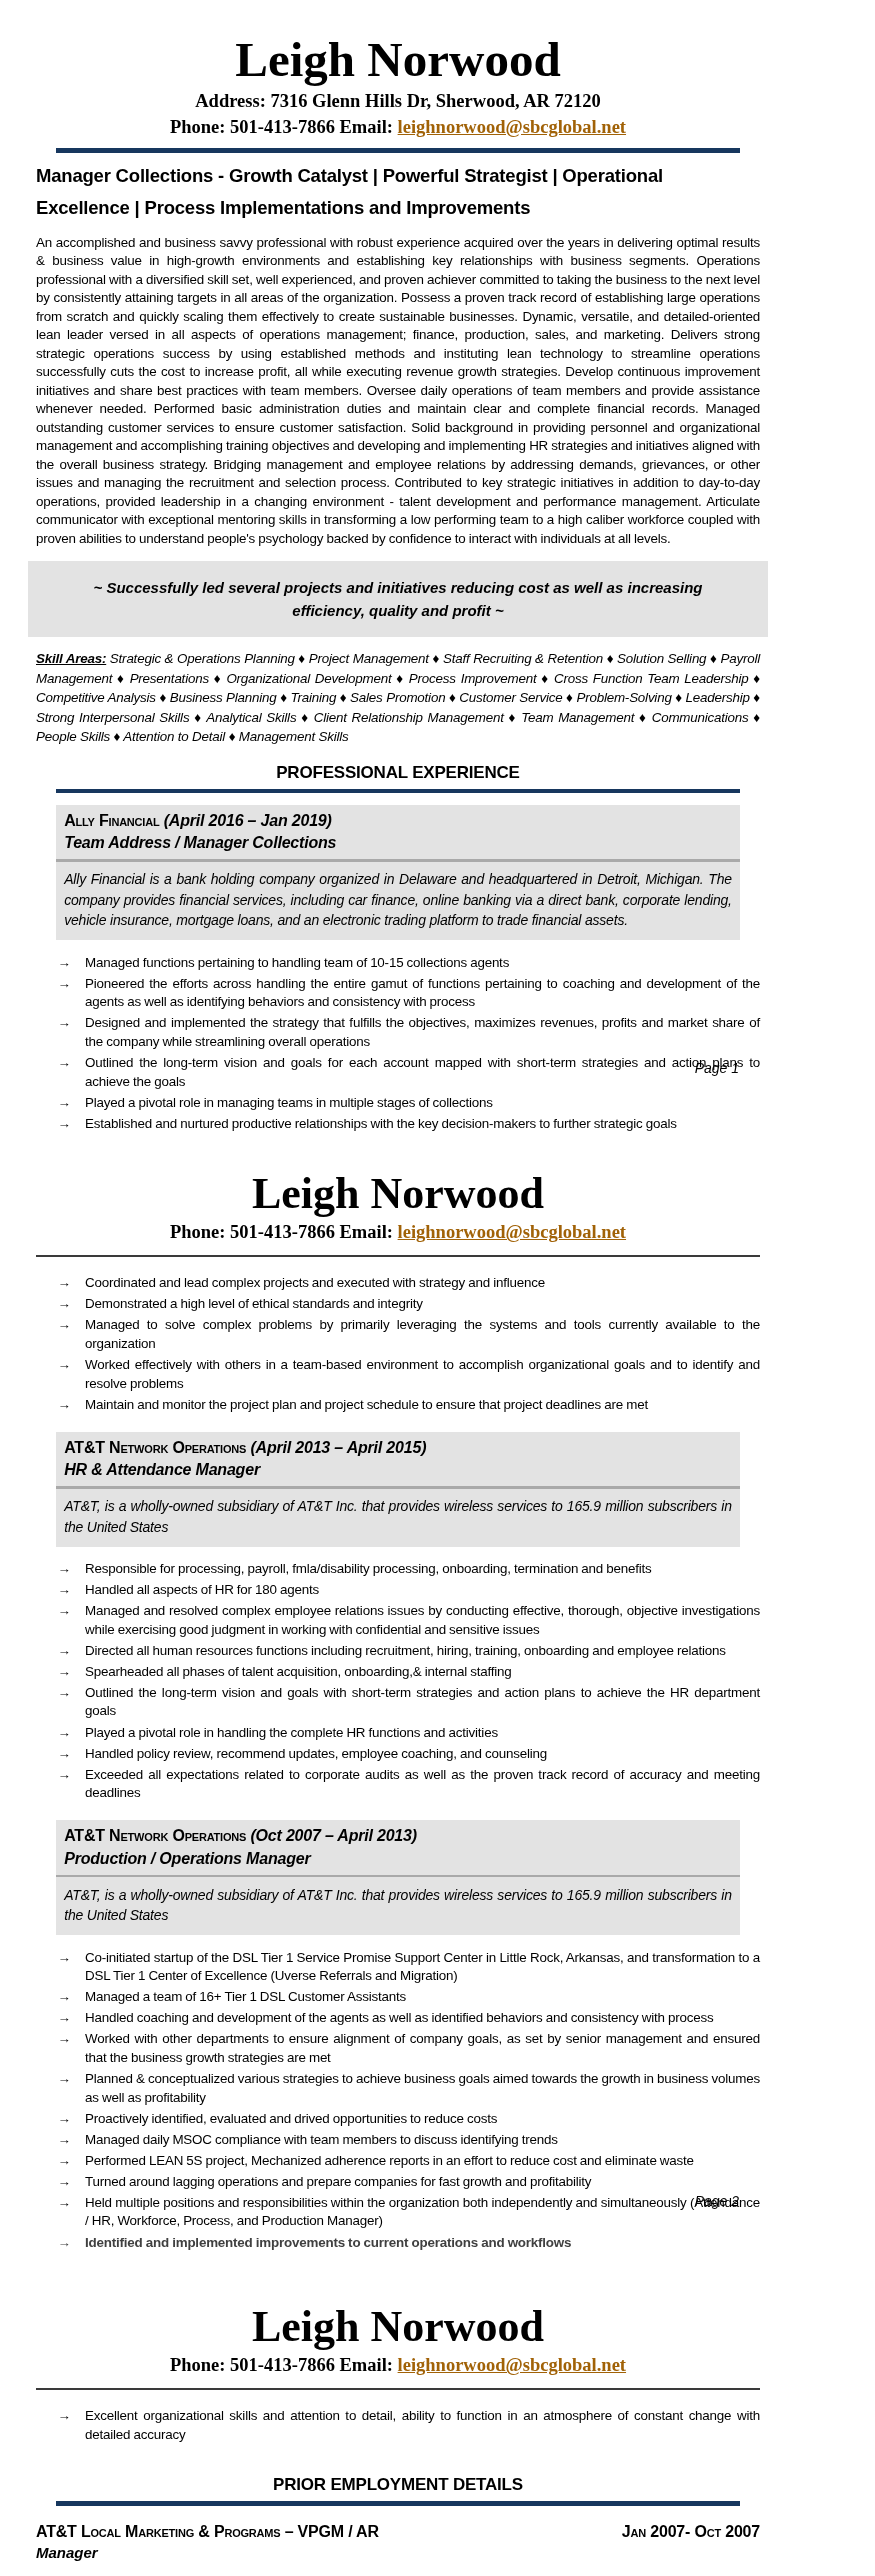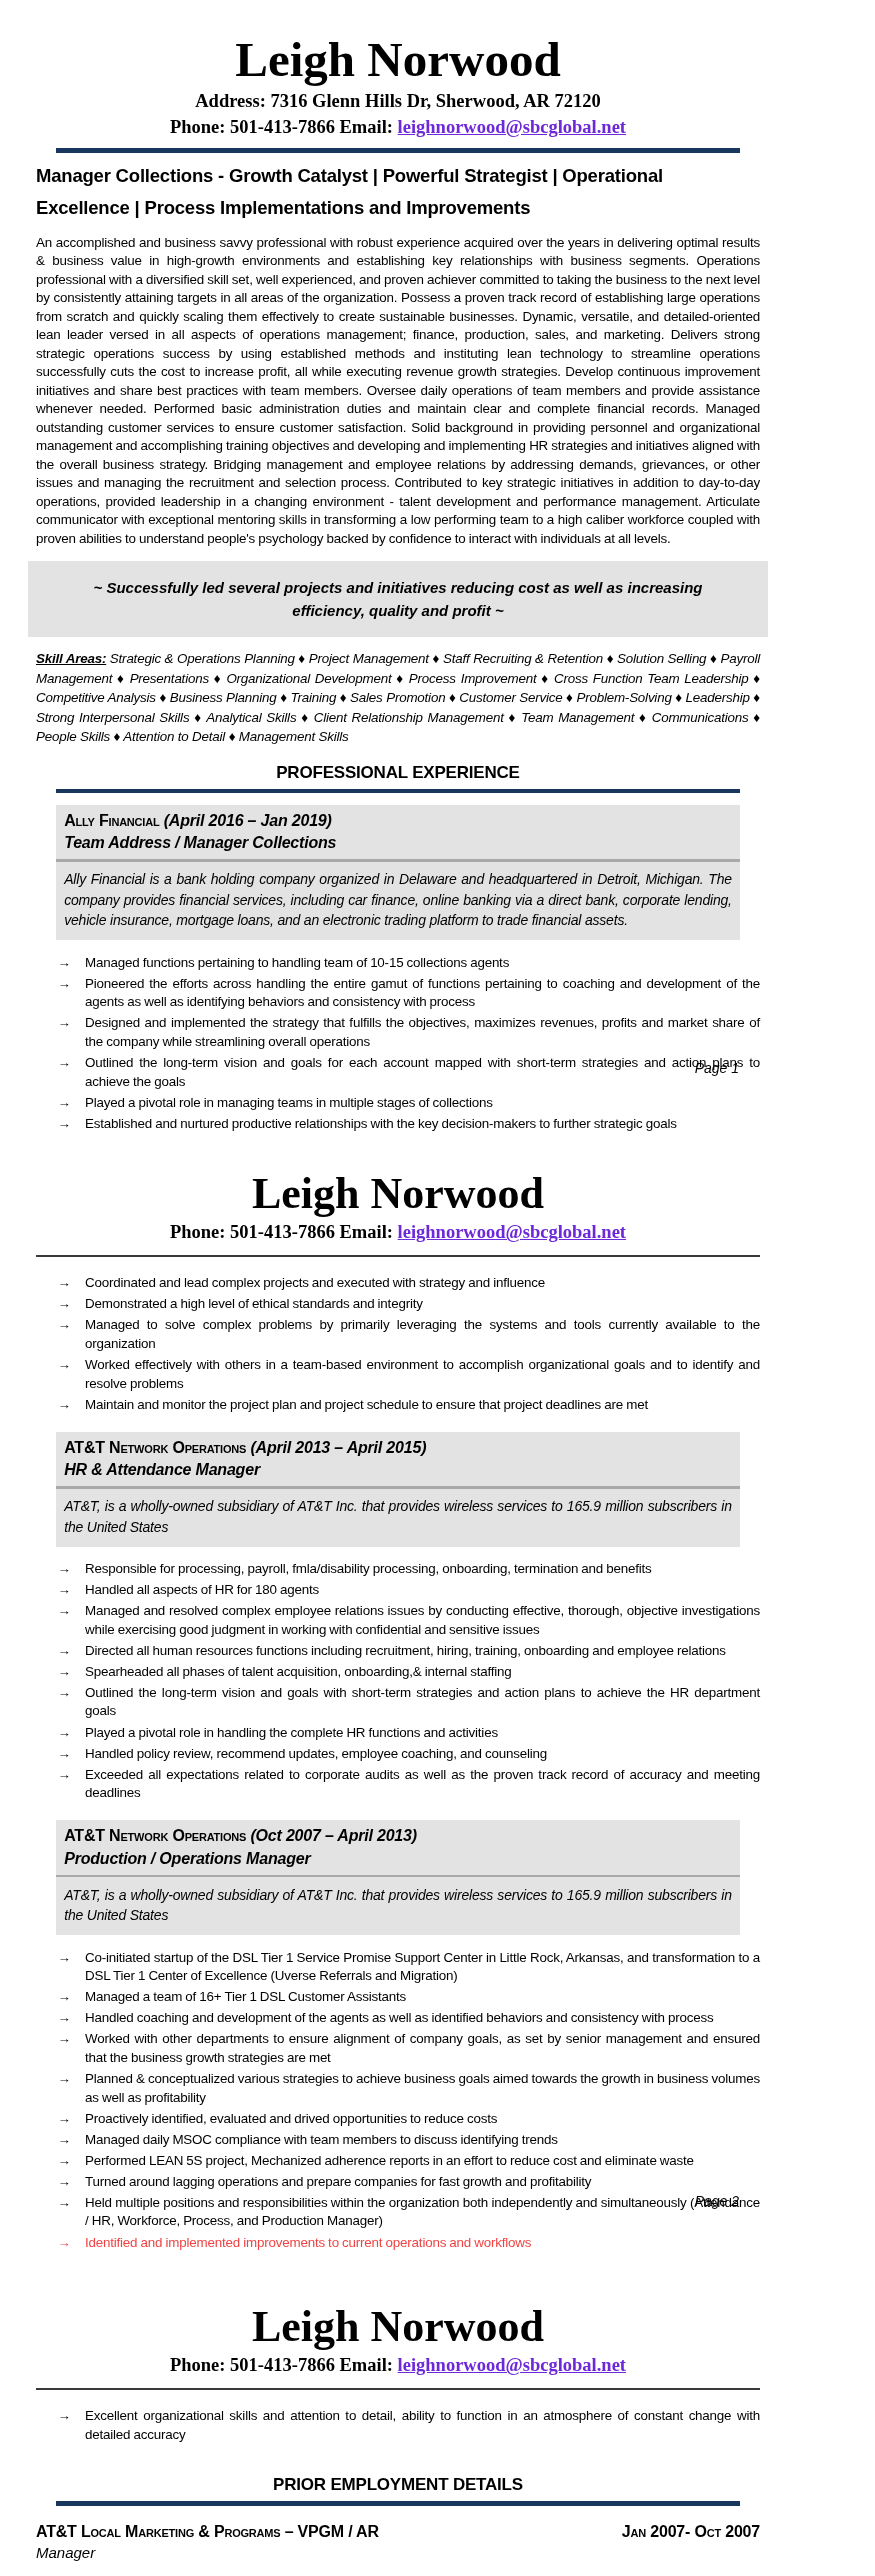--- a/index.html
+++ b/index.html
@@ -4,21 +4,21 @@
 <style>
   html,body{margin:0;padding:0;background:#ffffff;}
   body{width:876px;font-family:"Liberation Sans",sans-serif;color:#000;}
   .page{position:relative;width:796px;height:1133px;overflow:hidden;background:#fff;}
 
   
   .name{font-family:"Liberation Serif",serif;font-weight:bold;text-align:center;line-height:1.05;margin:0;}
   .name-lg{font-size:49px;padding-top:34px;}
   .name-md{font-size:44px;padding-top:38px;}
   .contact-line{font-family:"Liberation Serif",serif;font-weight:bold;font-size:18.5px;text-align:center;margin-top:5.2px;}
-  .email{color:#6d28d9;text-decoration:underline;margin-top:12px;}
+  .email{color:#a16207;text-decoration:underline;margin-top:12px;}
 
   
   .rule-navy{height:4.1px;background:#17375E;margin:6.2px 56px 0;}
   .rule-navy.thick{height:5.2px;margin-top:10.3px;}
   .rule-dark{height:2.1px;background:#3A3A3A;margin:11.3px 36px 0;}
 
   
   .headline{font-weight:bold;font-size:18.5px;line-height:1.7;text-align:left;margin:7.2px 36px 0;letter-spacing:-0.2px;}
   .summary{font-size:13.4px;line-height:1.38;text-align:justify;margin:10.3px 36px 0;letter-spacing:-0.2px;word-spacing:-0.3px;}
   .quote-box{margin:12.4px 28px 0;background:#E3E3E3;font-weight:bold;font-style:italic;font-size:15px;line-height:1.55;text-align:center;padding:15px 31px;}
@@ -33,27 +33,27 @@
   .sc{font-variant:small-caps;}
   .job-dates{font-style:italic;}
   .job-role{padding:4.1px 8.2px 7.2px;font-size:16px;font-weight:bold;font-style:italic;letter-spacing:-0.2px;}
   .job-sep{height:2.6px;background:#A9A9A9;}
   .job-desc{padding:7.2px 8.2px 9.3px;font-style:italic;font-size:14px;line-height:1.48;text-align:justify;letter-spacing:-0.2px;}
 
   
   .bullets{list-style:none;margin:13.4px 36px 0;padding:0;}
   .bullets li{position:relative;padding-left:49px;font-size:13.4px;line-height:1.38;margin-bottom:2.6px;text-align:justify;letter-spacing:-0.2px;word-spacing:-0.3px;}
   .bullets li::before{content:"\2192";position:absolute;left:21.6px;top:0;color:inherit;}
-  .bullets li.muted{color:#ef4444;}
+  .bullets li.muted{color:#404040;font-weight:bold;}
 
   
   .prior-row{display:flex;justify-content:space-between;align-items:flex-start;margin:17.5px 36px 0;}
   .prior-title{font-weight:bold;font-size:16px;letter-spacing:-0.2px;}
   .prior-dates{font-weight:bold;font-size:16px;letter-spacing:-0.2px;}
-  .prior-role{margin:3.1px 36px 0;font-weight:normal;font-style:italic;font-size:15px;}
+  .prior-role{margin:3.1px 36px 0;font-weight:bold;font-style:italic;font-size:15px;}
 
   
   .page-num{position:absolute;top:1060px;right:57px;font-style:italic;font-size:14px;}
 </style>
 </head>
 <body>
 
 <div class="page">
   <h1 class="name name-lg">Leigh Norwood</h1>
   <div class="contact-line">Address: 7316 Glenn Hills Dr, Sherwood, AR 72120</div>

